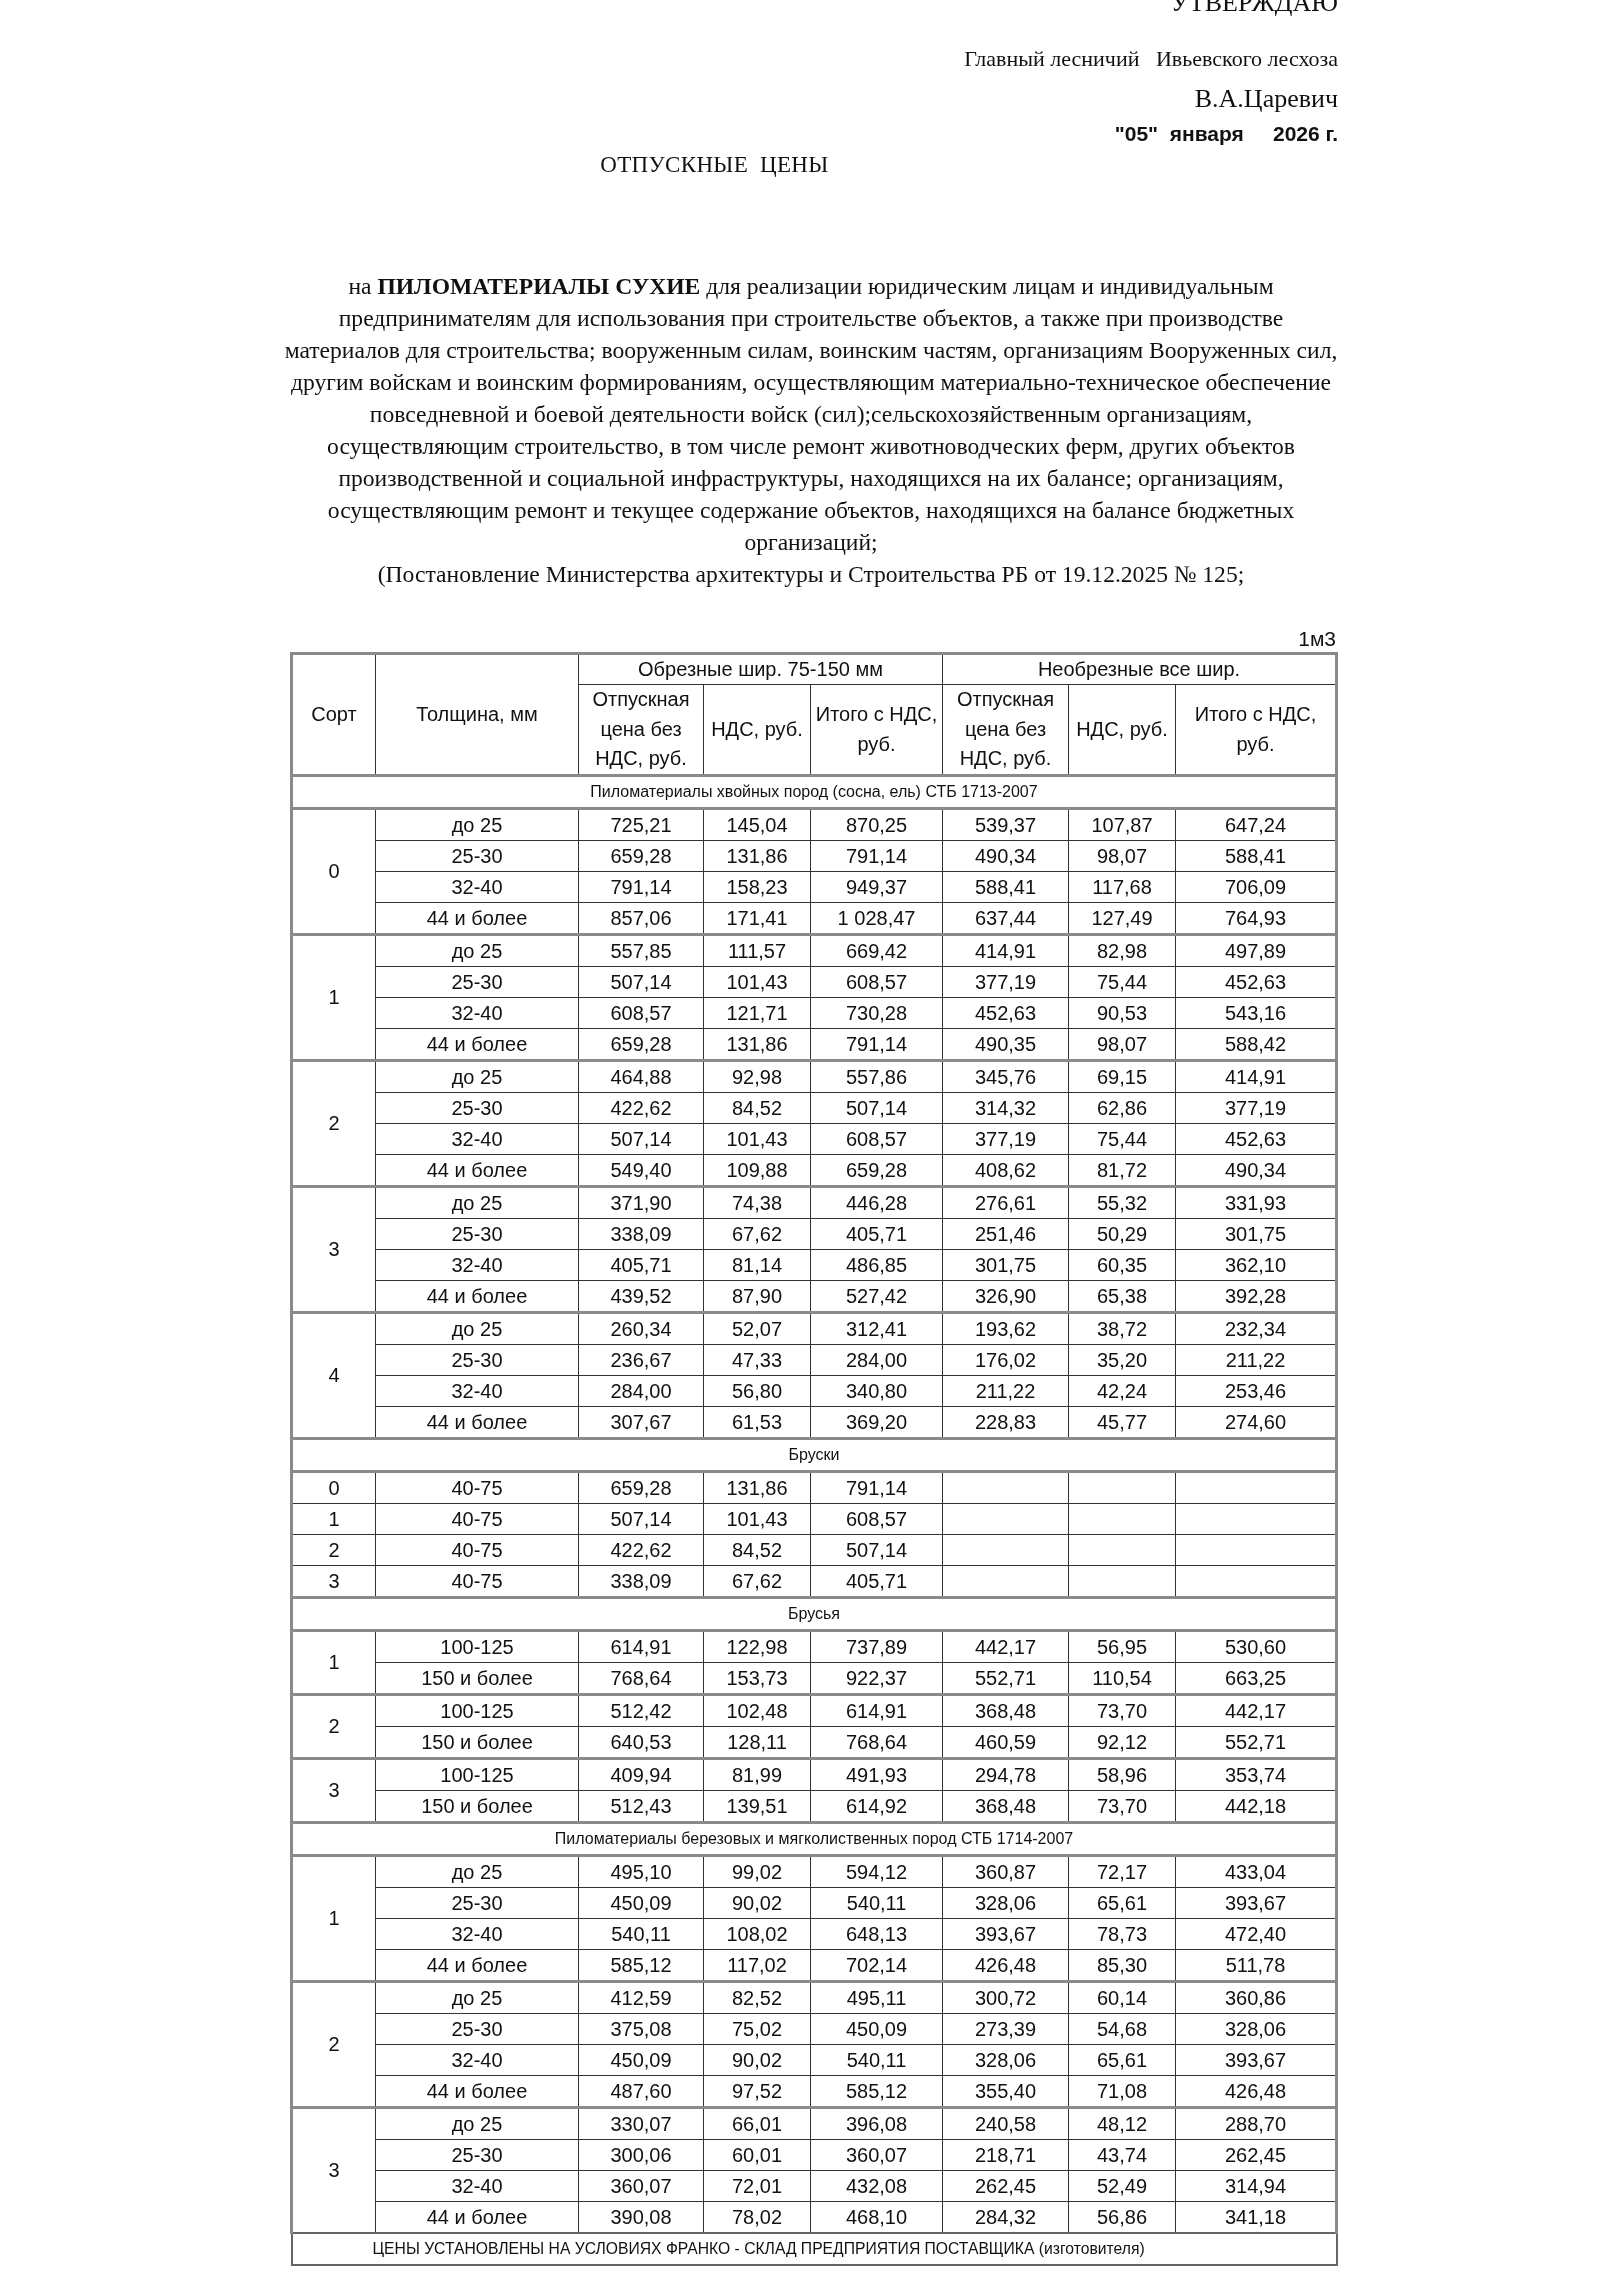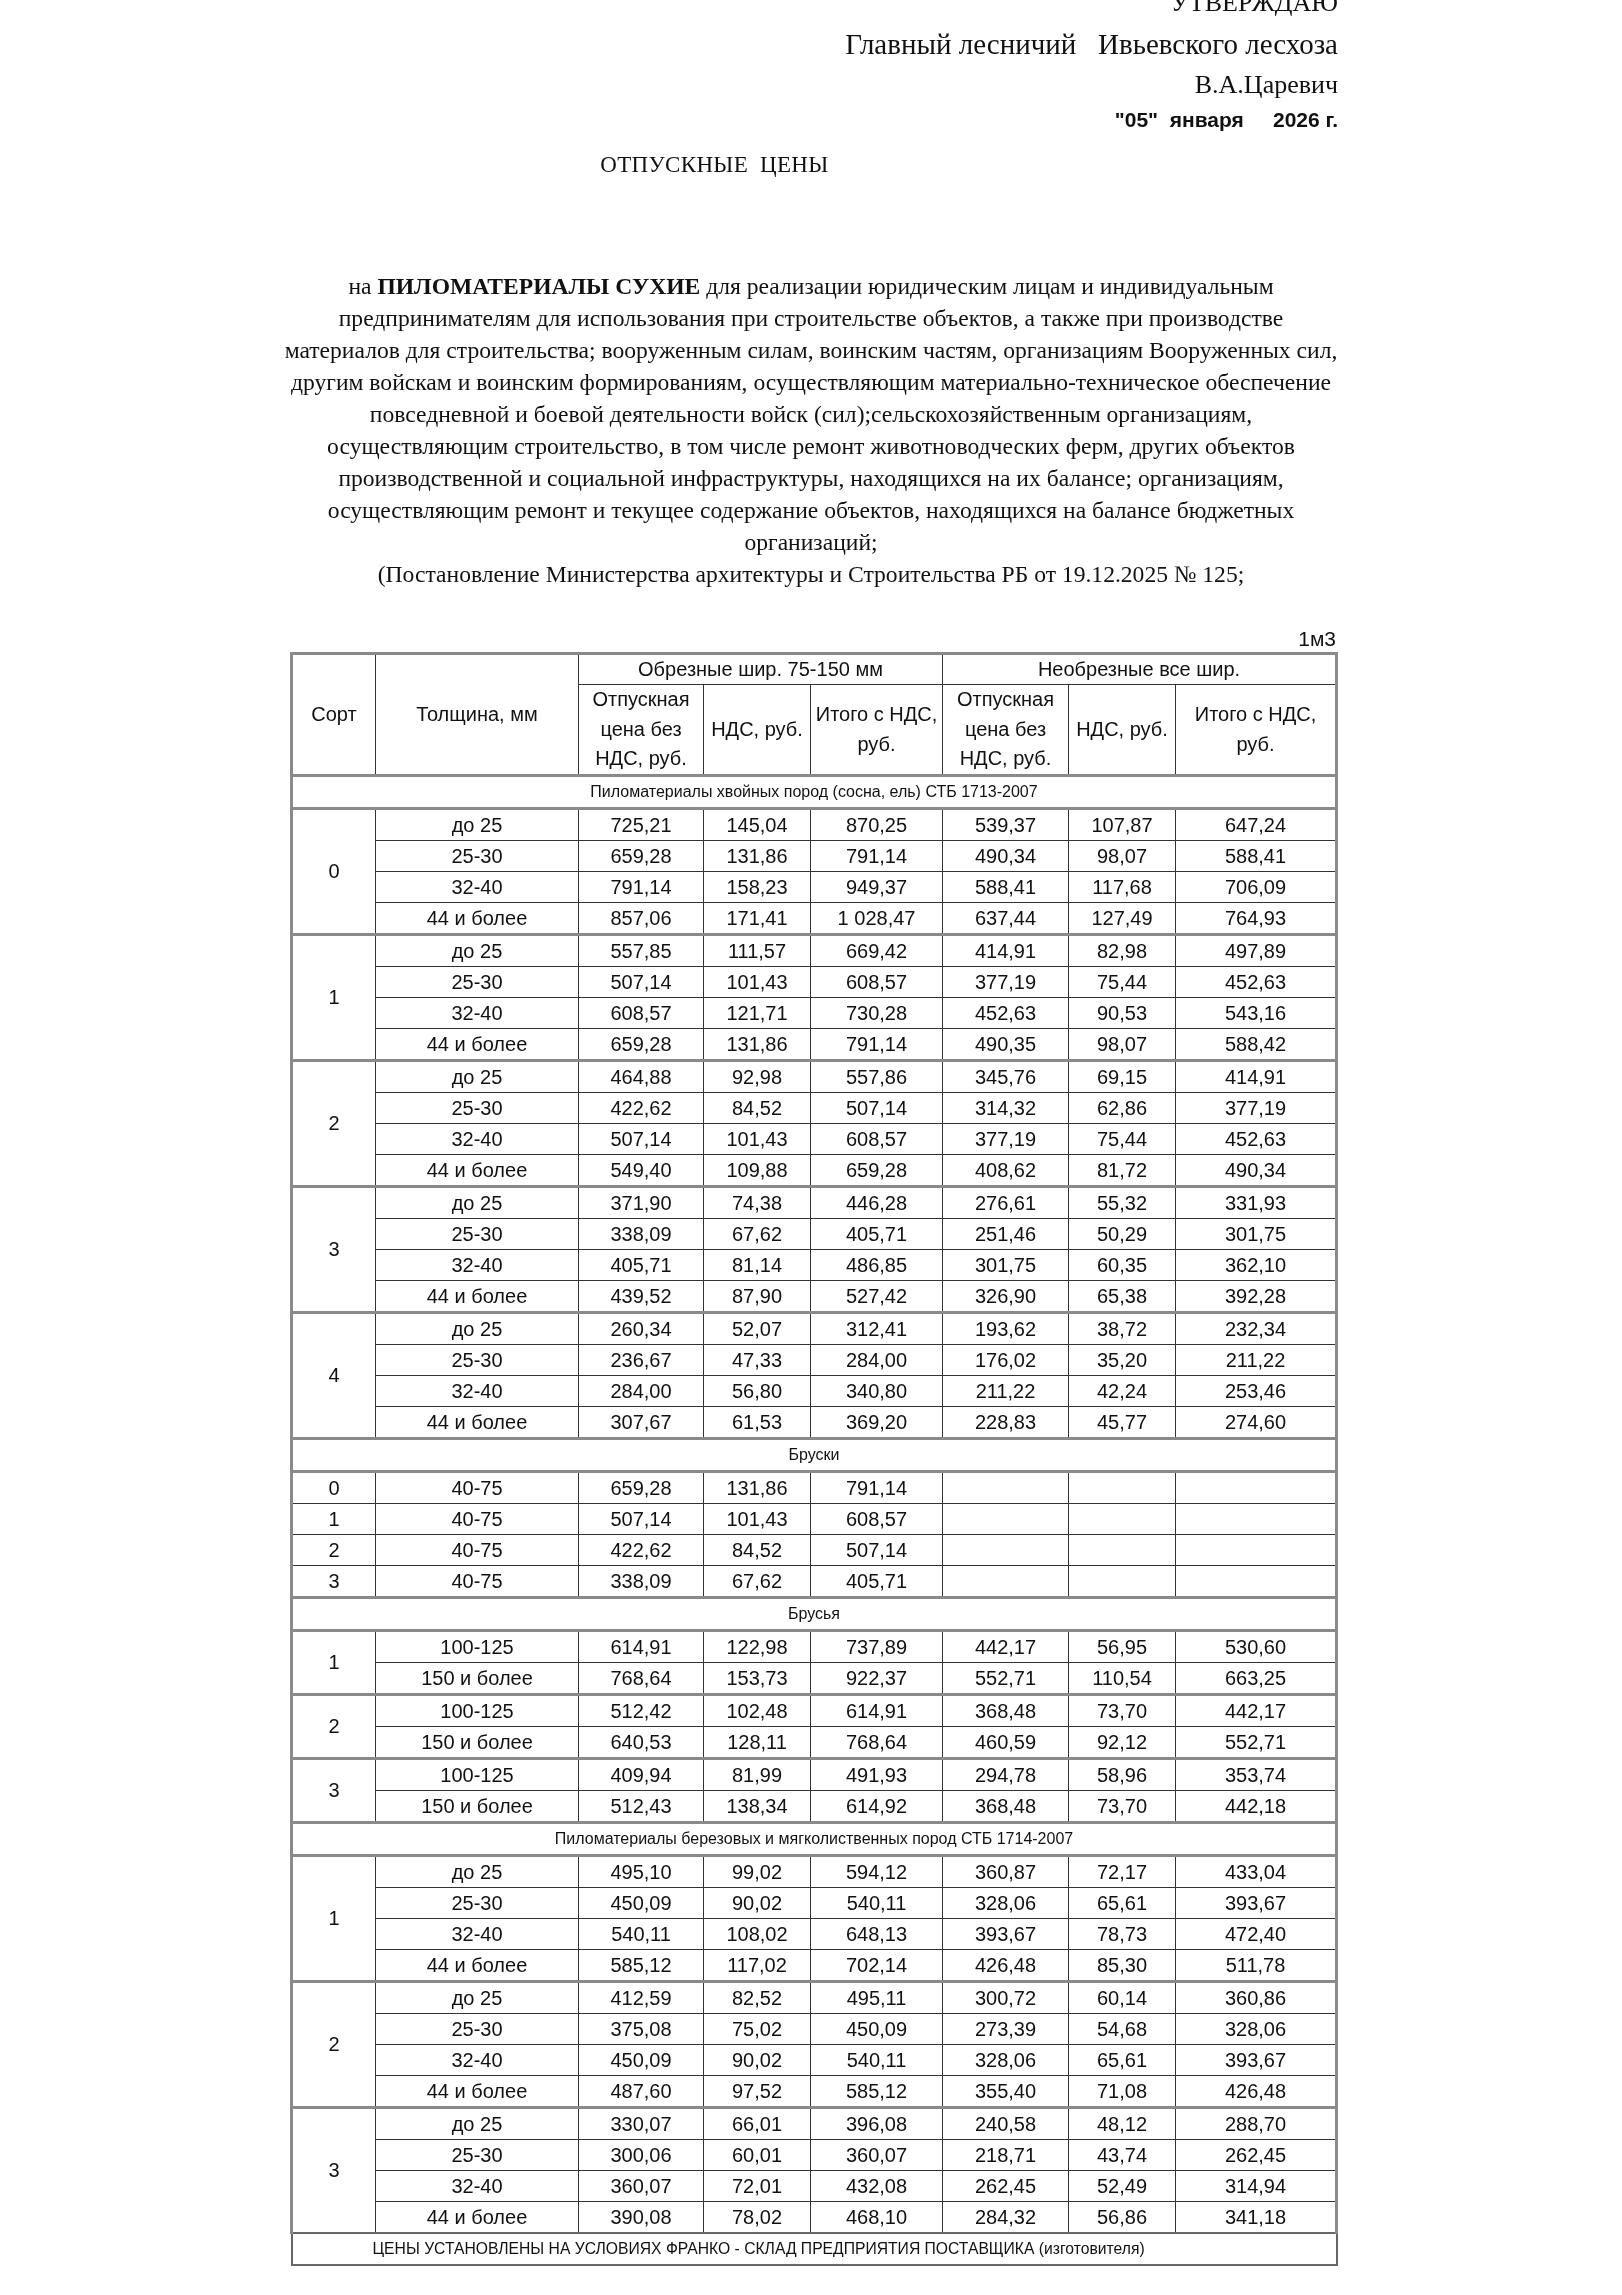--- a/index.html
+++ b/index.html
@@ -3,21 +3,21 @@
 <meta charset="utf-8">
 <style>
   html, body { margin: 0; padding: 0; background: #ffffff; }
   body { width: 1623px; height: 2295px; position: relative; overflow: hidden; color: #111; }
   .serif { font-family: "Liberation Serif", "DejaVu Serif", serif; }
   .sans { font-family: "Liberation Sans", "DejaVu Sans", sans-serif; }
   .cond { font-family: "Liberation Sans Narrow", "Liberation Sans", "DejaVu Sans", sans-serif; }
 
   #approve { position: absolute; right: 285px; top: -11.8px; text-align: right; }
   #approve .l1 { font-size: 26px; line-height: 30px; }
-  #approve .l2 { font-size: 29px; line-height: 31px; margin-top: 11px; }
+  #approve .l2 { font-size: 22px; line-height: 31px; margin-top: 25px; }
   #approve .l3 { font-size: 26px; line-height: 31px; margin-top: 9px; }
   #approve .l4 { font-size: 21px; line-height: 26px; margin-top: 6.5px; font-weight: 700; }
   #approve .l4 span { display: inline-block; }
 
   #title { position: absolute; left: 0; width: 1429px; top: 152px; text-align: center; font-size: 23px; letter-spacing: 0.3px; }
   #desc { position: absolute; left: 281px; width: 1060px; top: 270px; text-align: center; font-size: 23.6px; line-height: 32px; }
   #desc b { font-weight: 700; }
   #unit { position: absolute; right: 287px; top: 627px; font-size: 21px; }
 
   #price-table { position: absolute; left: 290px; top: 652px; border-collapse: collapse; table-layout: fixed; width: 1045px; }
@@ -361,21 +361,21 @@
         <td>409,94</td>
         <td>81,99</td>
         <td>491,93</td>
         <td>294,78</td>
         <td>58,96</td>
         <td class="last-col">353,74</td>
       </tr>
       <tr class="data">
         <td>150 и более</td>
         <td>512,43</td>
-        <td>138,34</td>
+        <td>139,51</td>
         <td>614,92</td>
         <td>368,48</td>
         <td>73,70</td>
         <td class="last-col">442,18</td>
       </tr>
       <tr class="section">
         <td colspan="8">Пиломатериалы березовых и мягколиственных пород СТБ 1714-2007</td>
       </tr>
       <tr class="data">
         <td rowspan="4" class="sort-cell">1</td>

